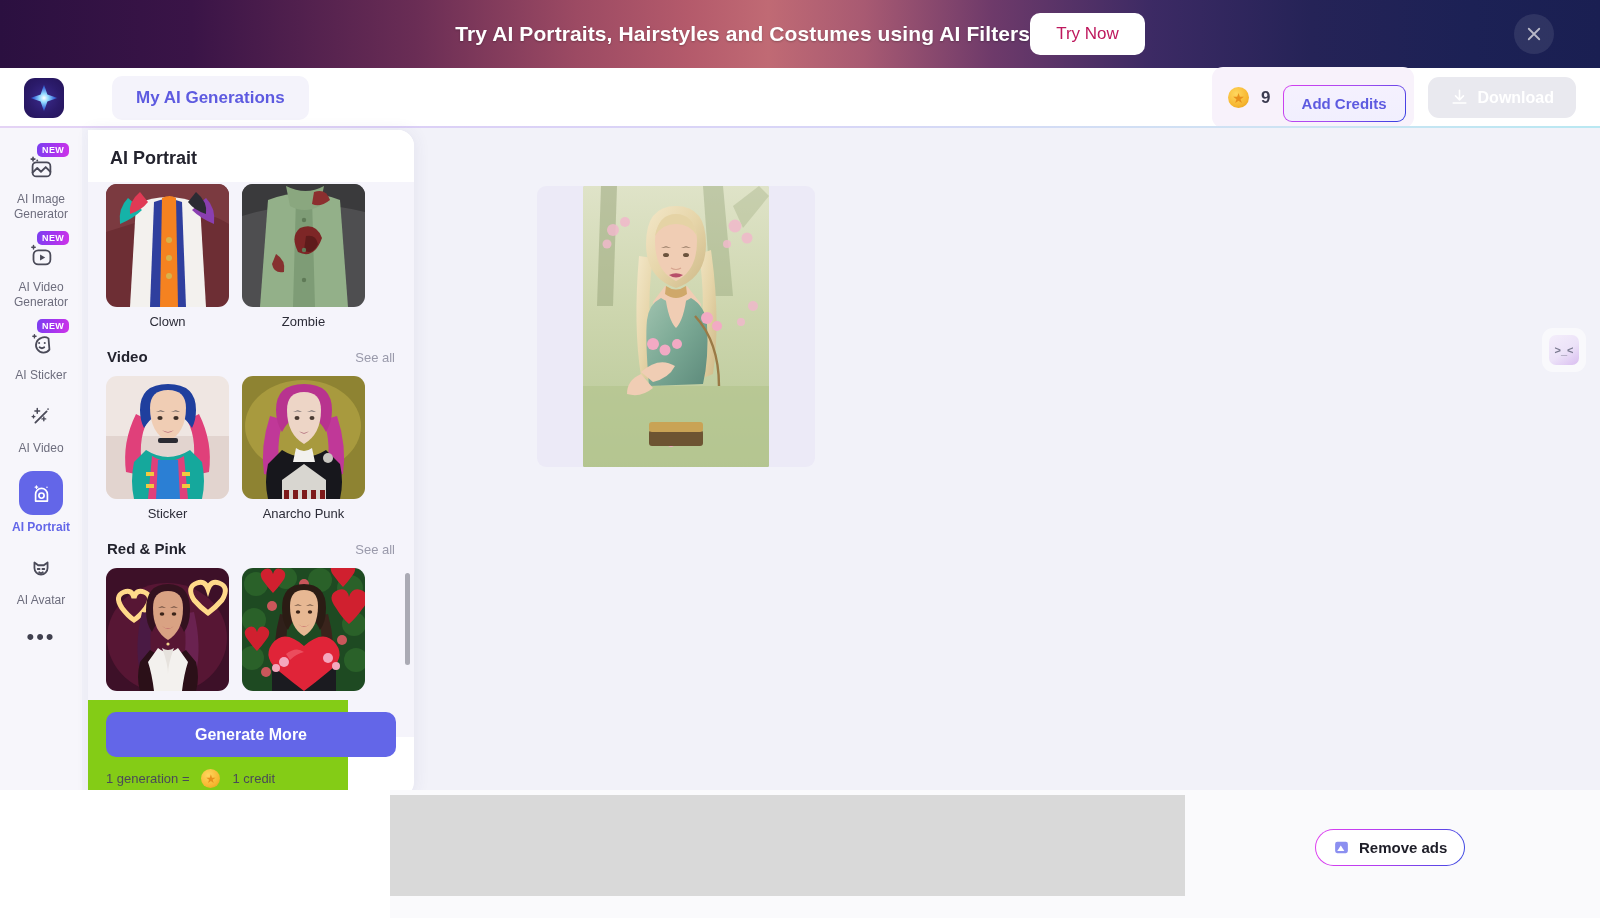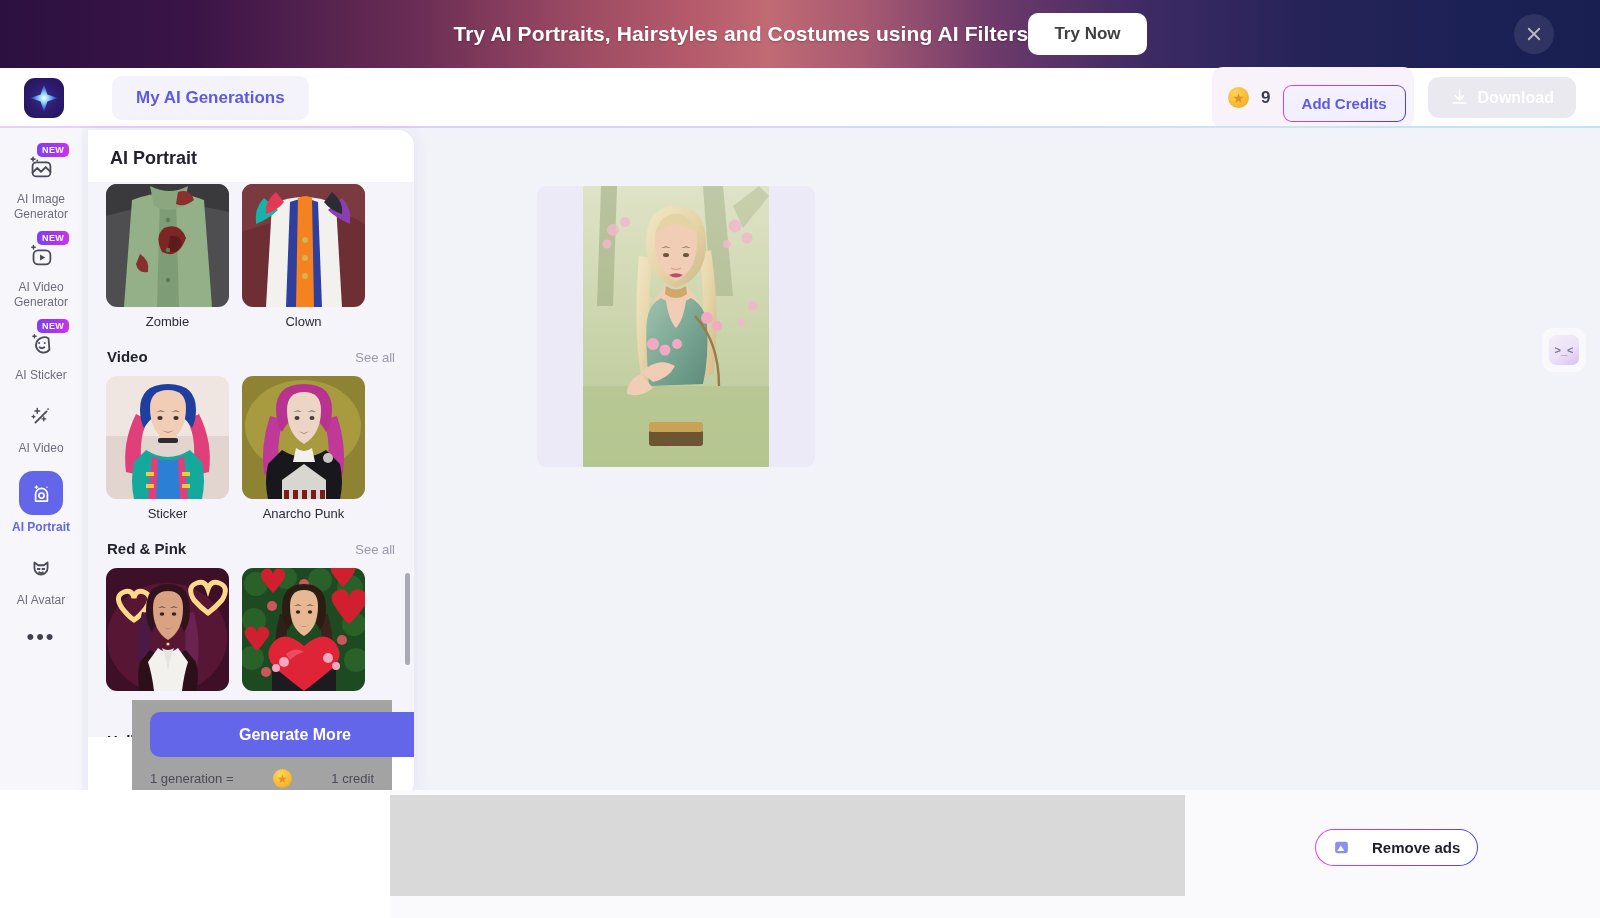--- a/index.html
+++ b/index.html
@@ -29,22 +29,22 @@
         #1a1f52 100%);
     display: flex; align-items: center; justify-content: center;
   }
   .promo-inner { display: flex; align-items: center; }
   .promo-text {
     color: #ffffff; font-size: 21px; font-weight: 700;
     letter-spacing: .1px;
     text-shadow: 0 1px 2px rgba(0,0,0,.25);
   }
   .promo-cta {
-    background: #ffffff; color: #404040;
-    font-size: 17px; font-weight: 700;
+    background: #ffffff; color: #be185d;
+    font-size: 17px; font-weight: 400;
     padding: 11px 26px; border-radius: 10px;
     border: none; cursor: pointer;
   }
   .promo-close {
     position: absolute; right: 46px; top: 14px;
     width: 40px; height: 40px; border-radius: 50%;
     background: rgba(255,255,255,.09);
     display: flex; align-items: center; justify-content: center;
     cursor: pointer;
   }
@@ -238,51 +238,50 @@
   }
   .panel-scrollbar-thumb {
     position: absolute; left: 0; top: 388px;
     width: 5px; height: 92px;
     background: #aaaab4; border-radius: 3px;
     cursor: grab;
   }
   .panel-footer {
     position: absolute; left: 0; bottom: 0;
     width: 260px; height: 98px;
-    background: #a3a3a3;
+    background: #84cc16;
     padding: 12px 18px 0;
-    margin-left: 44px;
   }
   .generate-btn {
     width: 290px; height: 45px;
     background: #6366e8; color: #ffffff;
     font-size: 16px; font-weight: 700;
     border: none; border-radius: 10px; cursor: pointer;
   }
   .credit-note {
     margin-top: 12px;
-    display: flex; align-items: center; justify-content: space-between; gap: 12px;
+    display: flex; align-items: center; justify-content: flex-start; gap: 12px;
     font-size: 13px; color: #4a4a58;
   }
   .credit-note .coin { width: 19px; height: 19px; font-size: 12px; }
 
   
   .ad-strip-bg {
     position: absolute; left: 0; top: 790px;
     width: 1600px; height: 128px;
     background: #fafafc;
   }
   .ad-placeholder {
     position: absolute; left: 390px; top: 795px;
     width: 795px; height: 101px;
     background: #d9d9d9;
   }
   .remove-ads-btn {
     position: absolute; left: 1315px; top: 829px;
-    display: flex; align-items: center; gap: 22px;
+    display: flex; align-items: center; gap: 9px;
     padding: 9px 17px; border-radius: 20px;
     background: #ffffff; cursor: pointer;
     font-size: 15px; font-weight: 600; color: #1e1e28;
     border: 1.6px solid transparent;
     background-image: linear-gradient(#fff,#fff),
                       linear-gradient(100deg,#e13ff0 0%,#b13df0 45%,#3a49e2 100%);
     background-origin: border-box;
     background-clip: padding-box, border-box;
   }
   .remove-ads-btn svg { width: 17px; height: 17px; }
@@ -497,54 +496,54 @@
 
 <div class="feature-panel">
   <div class="panel-title">AI Portrait</div>
 
   <div class="panel-scroll">
 
     <div class="cards-row">
       <div class="thumb-card">
         <div class="thumb-box">
           <svg viewBox="0 0 123 123">
+            <rect width="123" height="123" fill="#6d2e34"></rect>
+            <path d="M0 0 h123 v40 q-30 -18 -61 -10 Q30 38 0 48 Z" fill="#7b3a40"></path>
+            <path d="M30 20 q32 -14 64 0 l6 103 h-76 Z" fill="#f3f1ee"></path>
+            <path d="M48 18 q14 -6 28 0 l4 105 h-36 Z" fill="#2f3f9e"></path>
+            <path d="M56 14 q8 -4 14 0 l2 109 h-18 Z" fill="#f58220"></path>
+            <path d="M22 14 q-10 10 -8 26 q14 -6 22 -14 Z" fill="#15b3a8"></path>
+            <path d="M100 14 q10 10 8 26 q-14 -6 -22 -14 Z" fill="#8a3fb0"></path>
+            <path d="M34 8 q-12 10 -10 22 q12 -4 18 -12 Z" fill="#e03a55"></path>
+            <path d="M90 8 q12 10 10 22 q-12 -4 -18 -12 Z" fill="#2b2b33"></path>
+            <circle cx="63" cy="56" r="3" fill="#d8b24a"></circle>
+            <circle cx="63" cy="74" r="3" fill="#d8b24a"></circle>
+            <circle cx="63" cy="92" r="3" fill="#d8b24a"></circle>
+          </svg>
+        </div>
+        <div class="thumb-label">Clown</div>
+      </div>
+      <div class="thumb-card">
+        <div class="thumb-box">
+          <svg viewBox="0 0 123 123">
             <rect width="123" height="123" fill="#4e4e50"></rect>
             <path d="M0 0 h123 v28 q-60 -16 -123 4 Z" fill="#3a3a3c"></path>
             <path d="M26 16 q36 -14 72 0 l8 107 h-88 Z" fill="#93b089"></path>
             <path d="M54 14 q8 -4 16 0 l3 109 h-22 Z" fill="#7e9c76"></path>
             <path d="M44 2 q20 10 38 0 l-4 20 q-16 8 -30 0 Z" fill="#8aa77f"></path>
             <path d="M72 8 q12 -4 16 8 q-10 8 -18 4 Z" fill="#8c2f2f"></path>
             <path d="M58 44 q16 -6 22 10 q-8 22 -24 14 q-8 -16 2 -24 Z" fill="#7d2626"></path>
             <path d="M64 52 q10 -2 12 8 q-6 12 -14 6 Z" fill="#5e1b1b"></path>
             <path d="M34 70 q10 6 8 18 q-10 2 -12 -8 Z" fill="#86302f"></path>
             <circle cx="62" cy="36" r="2.2" fill="#5f7a57"></circle>
             <circle cx="62" cy="66" r="2.2" fill="#5f7a57"></circle>
             <circle cx="62" cy="96" r="2.2" fill="#5f7a57"></circle>
           </svg>
         </div>
         <div class="thumb-label">Zombie</div>
-      </div>
-      <div class="thumb-card">
-        <div class="thumb-box">
-          <svg viewBox="0 0 123 123">
-            <rect width="123" height="123" fill="#6d2e34"></rect>
-            <path d="M0 0 h123 v40 q-30 -18 -61 -10 Q30 38 0 48 Z" fill="#7b3a40"></path>
-            <path d="M30 20 q32 -14 64 0 l6 103 h-76 Z" fill="#f3f1ee"></path>
-            <path d="M48 18 q14 -6 28 0 l4 105 h-36 Z" fill="#2f3f9e"></path>
-            <path d="M56 14 q8 -4 14 0 l2 109 h-18 Z" fill="#f58220"></path>
-            <path d="M22 14 q-10 10 -8 26 q14 -6 22 -14 Z" fill="#15b3a8"></path>
-            <path d="M100 14 q10 10 8 26 q-14 -6 -22 -14 Z" fill="#8a3fb0"></path>
-            <path d="M34 8 q-12 10 -10 22 q12 -4 18 -12 Z" fill="#e03a55"></path>
-            <path d="M90 8 q12 10 10 22 q-12 -4 -18 -12 Z" fill="#2b2b33"></path>
-            <circle cx="63" cy="56" r="3" fill="#d8b24a"></circle>
-            <circle cx="63" cy="74" r="3" fill="#d8b24a"></circle>
-            <circle cx="63" cy="92" r="3" fill="#d8b24a"></circle>
-          </svg>
-        </div>
-        <div class="thumb-label">Clown</div>
       </div>
     </div>
 
     <div class="section-head">
       <div class="section-name">Video</div>
       <div class="see-all">See all</div>
     </div>
     <div class="cards-row">
       <div class="thumb-card">
         <div class="thumb-box">

